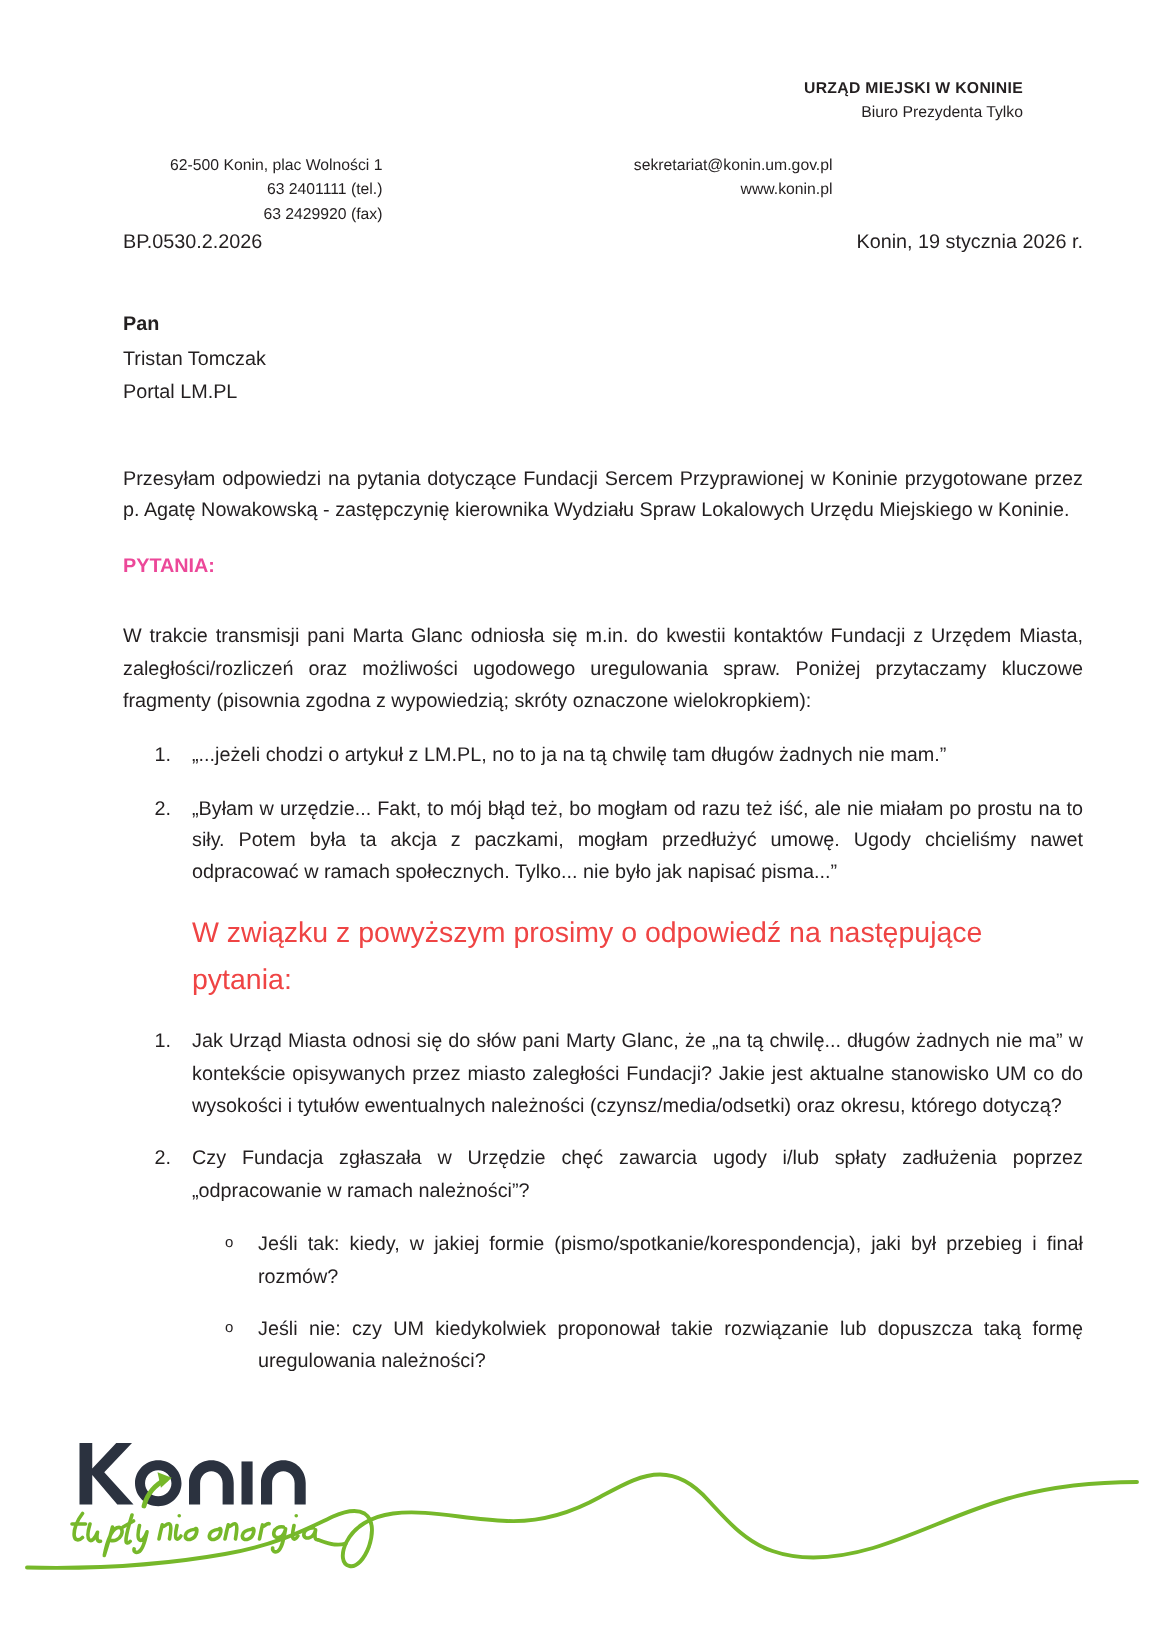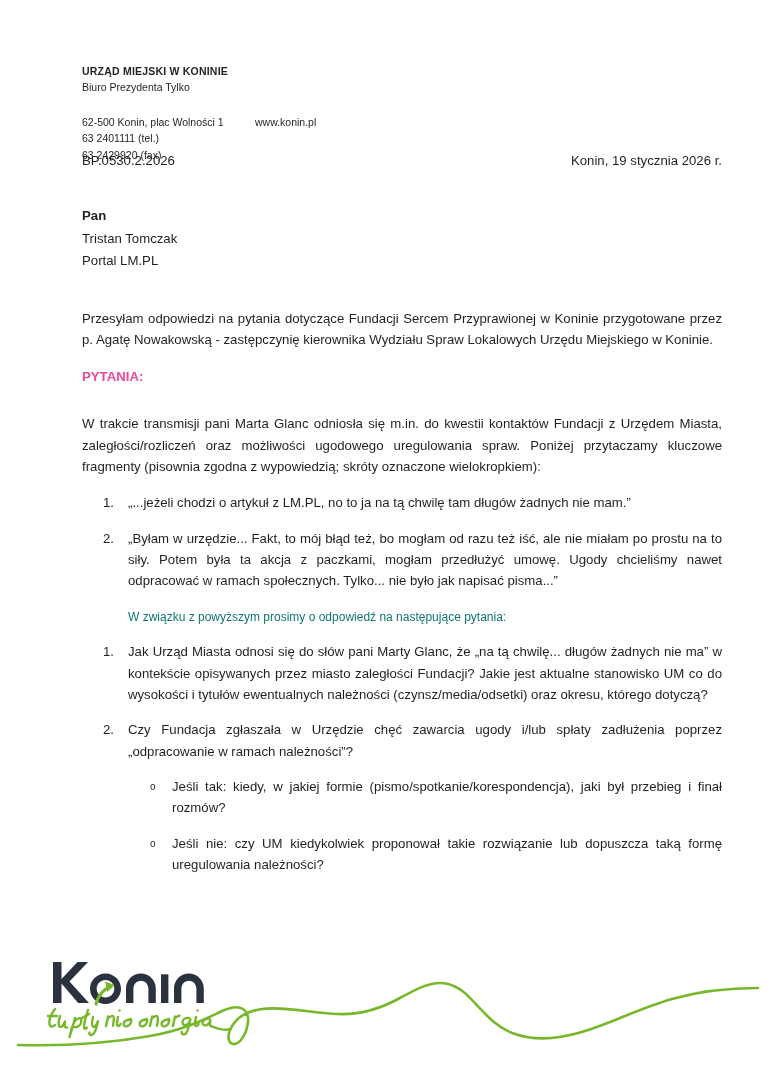--- a/index.html
+++ b/index.html
@@ -17,22 +17,23 @@
     height: 1086px;
     background: #ffffff;
     overflow: hidden;
     box-sizing: border-box;
   }
 
   
   .letterhead {
     position: absolute;
     left: 82px;
-    top: 64px;
+    top: 52px;
     width: 600px;
+    text-align: right;
   }
   .lh-org {
     font-size: 10.5px;
     font-weight: bold;
     letter-spacing: 0.02em;
     color: #231f20;
     line-height: 1.45;
   }
   .lh-sub {
     font-size: 10.5px;
@@ -122,24 +123,24 @@
   .olist li:last-child { margin-bottom: 0; }
   .olist li .marker {
     position: absolute;
     left: 21px;
     top: 0;
     font-size: 13.2px;
     line-height: 1.62;
   }
 
   .interpara {
-    font-size: 12px;
+    font-size: 19px;
     line-height: 1.62;
     margin: 16px 0 14px 46px;
-    color: #0f766e;
+    color: #ef4444;
   }
 
   .qlist { margin: 0; padding: 0; list-style: none; }
   .qlist > li {
     position: relative;
     padding-left: 46px;
     font-size: 13.2px;
     line-height: 1.62;
     text-align: justify;
     margin-bottom: 14px;
@@ -191,20 +192,21 @@
   <div class="letterhead">
     <div class="lh-org">URZĄD MIEJSKI W KONINIE</div>
     <div class="lh-sub">Biuro Prezydenta Tylko</div>
     <div class="lh-contact">
       <div class="lh-col-a">
         <div class="lh-line">62-500 Konin, plac Wolności 1</div>
         <div class="lh-line">63 2401111 (tel.)</div>
         <div class="lh-line">63 2429920 (fax)</div>
       </div>
       <div class="lh-col-b">
+        <div class="lh-line">sekretariat@konin.um.gov.pl</div>
         <div class="lh-line">www.konin.pl</div>
       </div>
     </div>
   </div>
 
   <div class="refrow">
     <div class="ref-no">BP.0530.2.2026</div>
     <div class="ref-date">Konin, 19 stycznia 2026 r.</div>
   </div>
 

